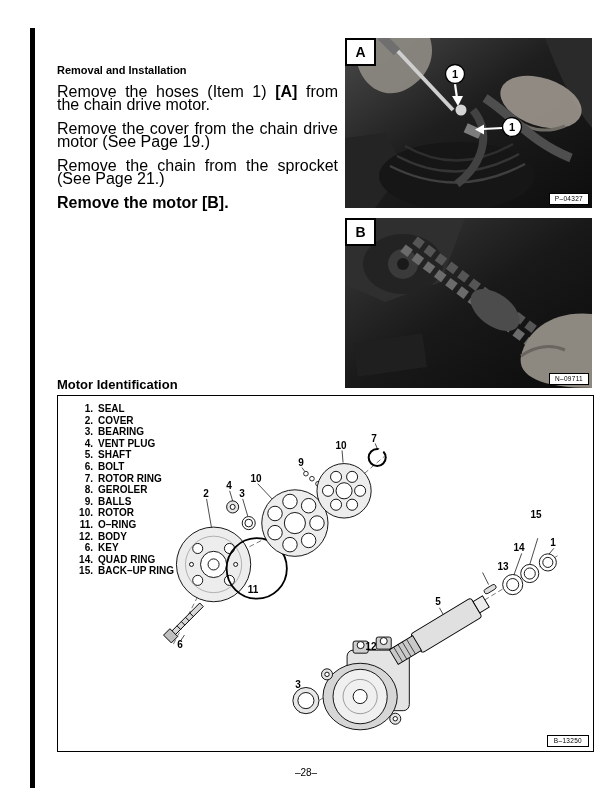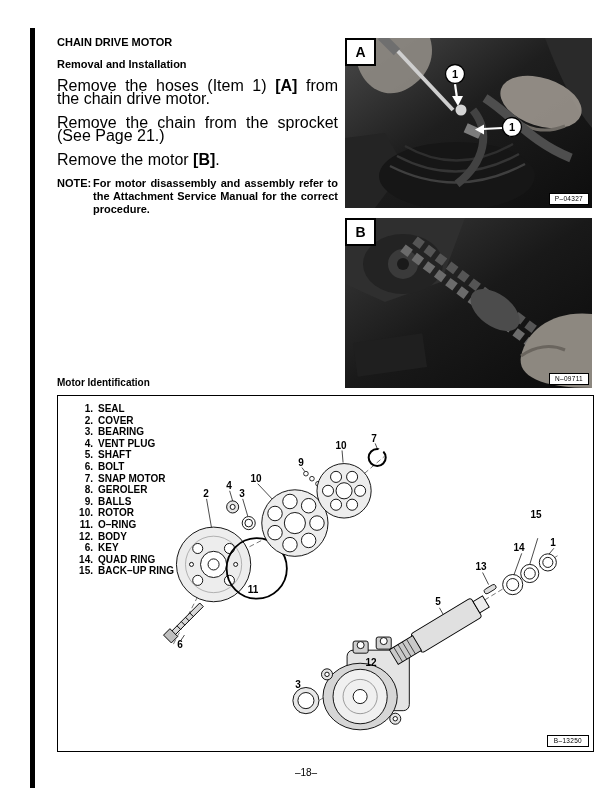--- a/index.html
+++ b/index.html
@@ -7,28 +7,28 @@
     width:612px; height:792px; position:relative; background:#ffffff;
     font-family:"Liberation Sans","DejaVu Sans",sans-serif; color:#000;
     -webkit-font-smoothing:antialiased;
   }
   .page { position:absolute; inset:0; background:#fff; overflow:hidden; }
   .spine-bar { position:absolute; left:30px; top:28px; width:5px; height:760px; background:#000; }
 
   
   .text-col { position:absolute; left:57px; top:36px; width:281px; }
   .h-title { font-size:11px; font-weight:bold; margin-bottom:10px; }
-  .h-sub   { font-size:11px; font-weight:bold; margin-bottom:9px; }
+  .h-sub   { font-size:11px; font-weight:bold; margin-bottom:9px;margin-top:28px; }
   .body-p  { font-size:16px; line-height:13px; text-align:justify; margin:0 0 11px 0; }
-  .p-gap   { margin-top:8px; }
+  .p-gap   { margin-top:8px;font-weight:bold; }
   .note    { display:flex; margin-top:2px; }
   .note-label { font-size:11px; font-weight:bold; width:36px; flex:0 0 36px; line-height:13px; }
   .note-text  { font-size:11px; font-weight:bold; line-height:13px; text-align:justify; }
 
-  .motor-id-heading { position:absolute; left:57px; top:377px; font-size:10px; font-weight:bold; }
+  .motor-id-heading { position:absolute; left:57px; top:377px; font-size:13px; font-weight:bold; }
 
   
   .photo { position:absolute; left:345px; width:247px; height:170px; background:#151515; overflow:hidden; margin:0; }
   .photo svg { position:absolute; inset:0; width:100%; height:100%; display:block; }
   .photo-a { top:38px; }
   .photo-b { top:218px; }
   .fig-label {
     position:absolute; top:0; left:0; width:27px; height:24px; background:#fff;
     border:2px solid #000; font-weight:bold; font-size:14px;
     display:flex; align-items:center; justify-content:center;
@@ -55,31 +55,27 @@
   .page-num { position:absolute; left:0; right:0; bottom:14px; text-align:center; font-size:10px; }
   .footer-right { position:absolute; right:20px; bottom:8px; text-align:right; font-size:9px; font-weight:bold; line-height:11px; }
 </style>
 </head>
 <body>
 
 <div class="page">
   <div class="spine-bar"></div>
 
   <div class="text-col">
-    <div class="h-title">CHAIN DRIVE MOTOR</div>
     <div class="h-sub">Removal and Installation</div>
 
     <p class="body-p"><span>Remove the hoses (Item 1) </span><b>[A]</b><span> from the chain drive motor.</span></p>
+    <p class="body-p">Remove the cover from the chain drive motor (See Page 19.)</p>
     <p class="body-p">Remove the chain from the sprocket (See Page 21.)</p>
     <p class="body-p p-gap"><span>Remove the motor </span><b>[B]</b><span>.</span></p>
 
-    <div class="note">
-      <span class="note-label">NOTE:</span>
-      <span class="note-text">For motor disassembly and assembly refer to the Attachment Service Manual for the correct procedure.</span>
-    </div>
   </div>
 
   <div class="motor-id-heading">Motor Identification</div>
 
   <figure class="photo photo-a">
     <svg viewBox="0 0 247 170" preserveAspectRatio="none">
       <defs>
         <linearGradient id="gA" x1="0" y1="0" x2="1" y2="1">
           <stop offset="0" stop-color="#4a4a4a"></stop>
             <stop offset="0.45" stop-color="#1e1e1e"></stop>
@@ -299,21 +295,21 @@
         <div class="part-row">
           <span class="part-num">5.</span>
           <span class="part-name">SHAFT</span>
         </div>
         <div class="part-row">
           <span class="part-num">6.</span>
           <span class="part-name">BOLT</span>
         </div>
         <div class="part-row">
           <span class="part-num">7.</span>
-          <span class="part-name">SNAP MOTOR</span>
+          <span class="part-name">ROTOR RING</span>
         </div>
         <div class="part-row">
           <span class="part-num">8.</span>
           <span class="part-name">GEROLER</span>
         </div>
         <div class="part-row">
           <span class="part-num">9.</span>
           <span class="part-name">BALLS</span>
         </div>
         <div class="part-row">
@@ -345,24 +341,24 @@
         <div class="fig-callout" style="left: 148px; top: 97px;">2</div>
         <div class="fig-callout" style="left: 171px; top: 89px;">4</div>
         <div class="fig-callout" style="left: 184px; top: 97px;">3</div>
         <div class="fig-callout" style="left: 198px; top: 82px;">10</div>
         <div class="fig-callout" style="left: 243px; top: 66px;">9</div>
         <div class="fig-callout" style="left: 283px; top: 49px;">10</div>
         <div class="fig-callout" style="left: 316px; top: 42px;">7</div>
         <div class="fig-callout" style="left: 478px; top: 118px;">15</div>
         <div class="fig-callout" style="left: 461px; top: 151px;">14</div>
         <div class="fig-callout" style="left: 495px; top: 146px;">1</div>
-        <div class="fig-callout" style="left: 423px; top: 170px; text-align: center;">13</div>
+        <div class="fig-callout" style="left: 445px; top: 170px; text-align: center;">13</div>
         <div class="fig-callout" style="left: 380px; top: 205px;">5</div>
         <div class="fig-callout" style="left: 195px; top: 193px;">11</div>
         <div class="fig-callout" style="left: 122px; top: 248px;">6</div>
-        <div class="fig-callout" style="left: 313px; top: 250px; margin-top: 16px;">12</div>
+        <div class="fig-callout" style="left: 313px; top: 250px;">12</div>
         <div class="fig-callout" style="left: 240px; top: 288px;">3</div>
       </div>
     <div class="diagram-code">B–13250</div>
   </div>
 
-  <div class="page-num">–18–</div>
+  <div class="page-num">–28–</div>
 </div>
 
 </body></html>

